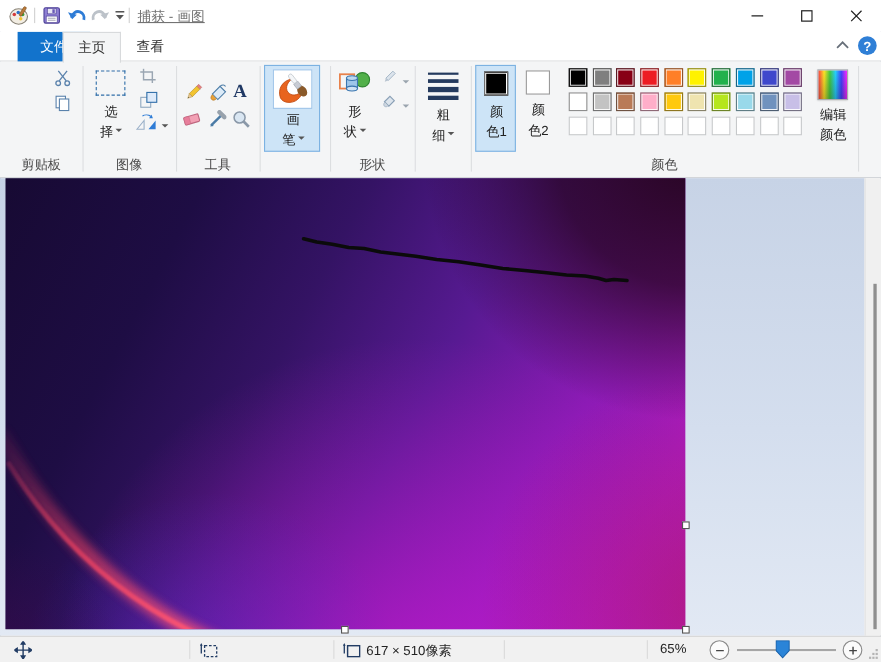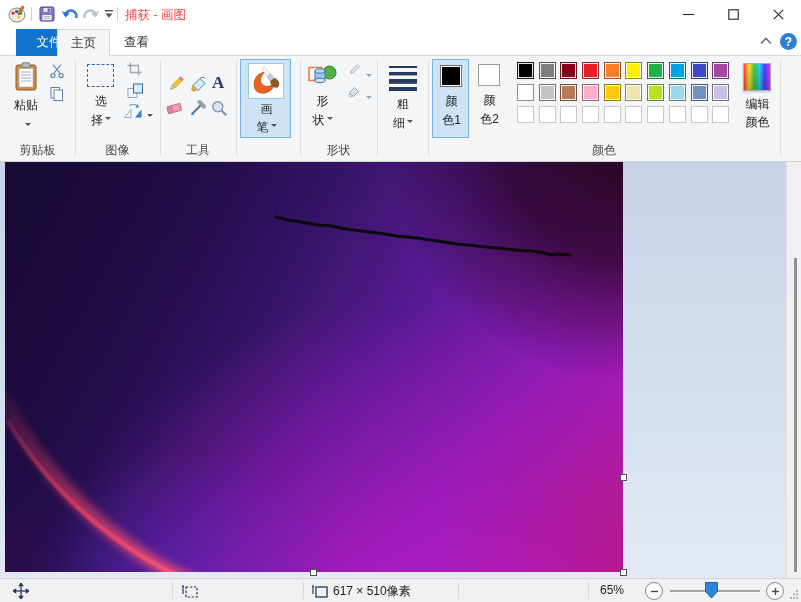--- a/index.html
+++ b/index.html
@@ -3,21 +3,21 @@
 <meta charset="utf-8">
 <style>
   html,body{margin:0;padding:0;background:#e8e8e8;}
   .window{position:relative;width:801px;height:602px;background:#fff;overflow:hidden;
     font-family:"Liberation Sans","DejaVu Sans",sans-serif;box-shadow:inset 0 0 0 1px #9fb0c6;}
   .abs{position:absolute;}
   .ic svg{display:block;}
   
   .titlebar{left:0;top:0;width:801px;height:29px;background:#fff;}
   .tb-sep{width:1px;height:14px;background:#d0d0d0;top:7px;}
-  .title-text{top:7px;font-size:12.5px;color:#ef4444;white-space:nowrap;}
+  .title-text{top:7px;font-size:12.5px;color:#737373;white-space:nowrap;text-decoration:underline;}
   .winbtn{top:0;width:45px;height:29px;display:flex;align-items:center;justify-content:center;}
   
   .tabrow{left:0;top:29px;width:801px;height:27px;background:#fff;border-bottom:1px solid #d8dadc;box-sizing:border-box;}
   .tab{top:29px;height:27px;display:flex;align-items:center;justify-content:center;font-size:12.5px;color:#333;box-sizing:border-box;}
   .tab-file{background:#1273cc;color:#fff;}
   .tab-sel{background:#f4f5f6;border:1px solid #d8dadc;border-bottom:none;height:28px;z-index:3;}
   
   .ribbon{left:0;top:56px;width:801px;height:106px;background:#f4f5f6;border-bottom:1px solid #cfd2d6;box-sizing:border-box;}
   .gdiv{top:60px;width:1px;height:96px;background:#dcdee0;}
   .glabel{top:142px;font-size:12px;color:#4a4a4a;text-align:center;white-space:nowrap;}
@@ -127,37 +127,20 @@
   <div class="abs ribbon"></div>
 
   <div class="abs gdiv" style="left:75px"></div>
   <div class="abs gdiv" style="left:160px"></div>
   <div class="abs gdiv" style="left:236px"></div>
   <div class="abs gdiv" style="left:300px"></div>
   <div class="abs gdiv" style="left:377px"></div>
   <div class="abs gdiv" style="left:428px"></div>
   <div class="abs gdiv" style="left:780px"></div>
 
-  <div class="abs bigbtn" style="left:6px;top:59px;width:40px;height:78px">
-    <div class="abs ic" style="left:8px;top:3px">
-      <svg width="24" height="30" viewBox="0 0 24 30">
-        <rect x="2" y="3" width="20" height="25" rx="2" fill="#c98f52" stroke="#8a5a22"></rect>
-        <rect x="8" y="0.8" width="8" height="4.5" rx="1" fill="#b8bcc2" stroke="#78808a"></rect>
-        <rect x="5" y="6.5" width="14" height="18.5" fill="#fff" stroke="#b0a090" stroke-width="0.6"></rect>
-        <g stroke="#9ab0c8" stroke-width="1">
-            <line x1="7" y1="10" x2="17" y2="10"></line>
-            <line x1="7" y1="13" x2="17" y2="13"></line>
-            <line x1="7" y1="16" x2="17" y2="16"></line>
-            <line x1="7" y1="19" x2="17" y2="19"></line>
-          </g>
-      </svg>
-    </div>
-    <div class="abs btnlabel" style="left:0;top:38px;width:40px">粘贴</div>
-    <div class="abs" style="left:17px;top:57px"><span class="car"></span></div>
-  </div>
   <div class="abs ic" style="left:49px;top:63px">
     <svg width="16" height="16" viewBox="0 0 16 16" fill="none" stroke="#5a82ac" stroke-width="1.2">
       <line x1="4" y1="1.5" x2="11.2" y2="10.5"></line>
         <line x1="12" y1="1.5" x2="4.8" y2="10.5"></line>
       <circle cx="3.9" cy="12.6" r="2.1"></circle>
         <circle cx="12.1" cy="12.6" r="2.1"></circle>
     </svg>
   </div>
   <div class="abs ic" style="left:49px;top:86px">
     <svg width="16" height="16" viewBox="0 0 16 16" fill="#fff" stroke="#5a82ac">

